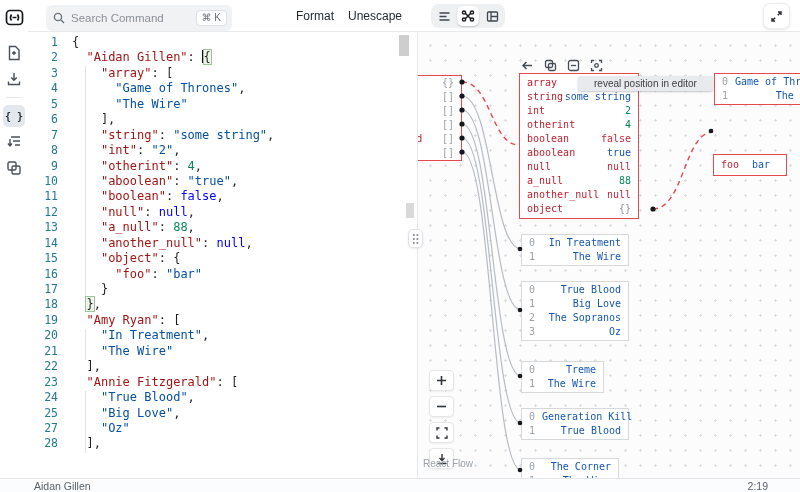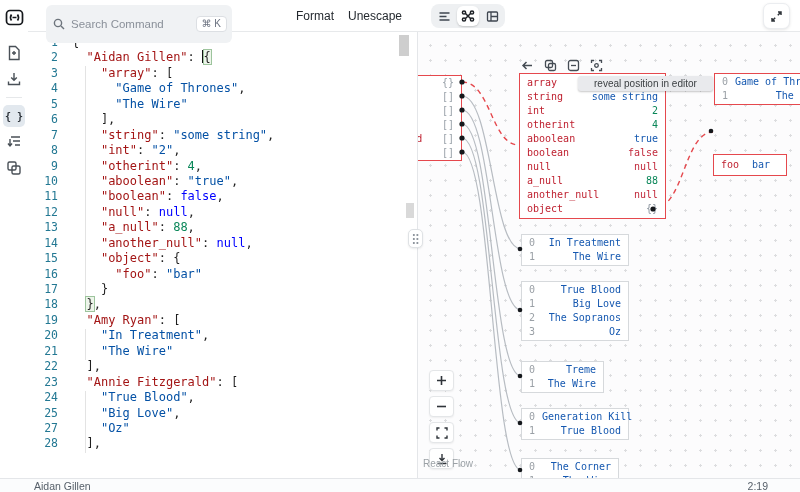--- a/index.html
+++ b/index.html
@@ -10,21 +10,21 @@
   
   .sidebar { position:absolute; left:0; top:0; width:28px; height:478px; background:#fff; display:flex; flex-direction:column; align-items:center; padding-top:6px; z-index:6; }
   .sb-btn { width:22px; height:22px; display:flex; align-items:center; justify-content:center; margin-bottom:4px; border-radius:5px; color:#3f4650; }
   .sb-btn.logo { margin-bottom:14px; color:#15181c; }
   .sb-div { width:16px; height:1px; background:#e6e8ea; margin:3px 0 7px 0; }
   .sb-btn.active { background:#e2e8ee; }
   .sb-braces { font-family:"DejaVu Sans Mono", monospace; font-size:10px; font-weight:bold; color:#2b3138; }
 
   
   .topbar { position:absolute; left:28px; top:0; right:0; height:32px; background:#fff; border-bottom:1px solid #e7e9eb; z-index:5; }
-  .searchbox { position:absolute; left:18px; top:5px; width:186px; height:38px; background:#f0f2f4; border-radius:6px; display:flex; align-items:center; padding:0 5px 0 7px; cursor:pointer; }
+  .searchbox { position:absolute; left:18px; top:5px; width:186px; height:26px; background:#f0f2f4; border-radius:6px; display:flex; align-items:center; padding:0 5px 0 7px; cursor:pointer; }
   .searchbox .ph { font-size:11.5px; color:#8a9099; margin-left:6px; }
   .kbd { margin-left:auto; background:#fff; border:1px solid #dcdfe3; border-radius:4px; font-size:10px; color:#6b7280; padding:1px 5px; line-height:12px; }
   .tb-link { position:absolute; top:0; height:24px; line-height:32px; font-size:12px; color:#24292f; cursor:pointer; }
   .seg { position:absolute; left:403px; top:4px; height:24px; background:#eef0f2; border-radius:8px; display:flex; align-items:center; padding:0 2px; gap:2px; }
   .seg-btn { width:22px; height:20px; border-radius:6px; display:flex; align-items:center; justify-content:center; color:#3f4650; cursor:pointer; }
   .seg-btn.active { background:#fff; box-shadow:0 1px 2px rgba(0,0,0,.18); }
   .fs-btn { position:absolute; right:10px; top:3px; width:27px; height:26px; background:#fff; border:1px solid #ebedf0; border-radius:7px; box-shadow:0 1px 3px rgba(0,0,0,.10); display:flex; align-items:center; justify-content:center; color:#2f343a; cursor:pointer; }
 
   
   .editor { position:absolute; left:28px; top:32px; width:389px; height:446px; background:#fff; overflow:hidden; }
@@ -234,27 +234,27 @@
     </div>
 
     <div class="gnode b-red" style="left:-118px; top:43px; width:162px;" id="root-node">
         <div class="nrow"><span class="rm">{}</span></div>
         <div class="nrow"><span class="rm">[]</span></div>
         <div class="nrow"><span class="rm">[]</span></div>
         <div class="nrow"><span class="rm">[]</span></div>
         <div class="nrow"><span class="rk">Alexander Skarsgård</span><span class="rm">[]</span></div>
         <div class="nrow"><span class="rm">[]</span></div>
       </div>
-    <div class="gnode b-red2" style="left:101px; top:41px; width:147px; padding:2px 0;" id="selected-node">
+    <div class="gnode b-red2" style="left:101px; top:41px; width:120px; padding:2px 0;" id="selected-node">
         <div class="nrow"><span class="sk">array</span><span class="sv v-brace">[]</span></div>
         <div class="nrow"><span class="sk">string</span><span class="sv v-str">some string</span></div>
         <div class="nrow"><span class="sk">int</span><span class="sv v-num">2</span></div>
         <div class="nrow"><span class="sk">otherint</span><span class="sv v-num">4</span></div>
+        <div class="nrow"><span class="sk">boolean</span><span class="sv v-red">false</span></div>
         <div class="nrow"><span class="sk">aboolean</span><span class="sv v-str">true</span></div>
-        <div class="nrow"><span class="sk">boolean</span><span class="sv v-red">false</span></div>
         <div class="nrow"><span class="sk">null</span><span class="sv v-red">null</span></div>
         <div class="nrow"><span class="sk">a_null</span><span class="sv v-num">88</span></div>
         <div class="nrow"><span class="sk">another_null</span><span class="sv v-red">null</span></div>
         <div class="nrow"><span class="sk">object</span><span class="sv v-brace">{}</span></div>
       </div>
     <div class="gnode b-red" style="left:296px; top:41px; width:118px; padding:1px 0;" id="array-node">
         <div class="nrow"><span class="idx">0</span><span class="av">Game of Thrones</span></div>
         <div class="nrow"><span class="idx">1</span><span class="av">The Wire</span></div>
       </div>
     <div class="gnode b-red" style="left:295px; top:122px; width:74px; padding:3px 0;" id="foo-node">

